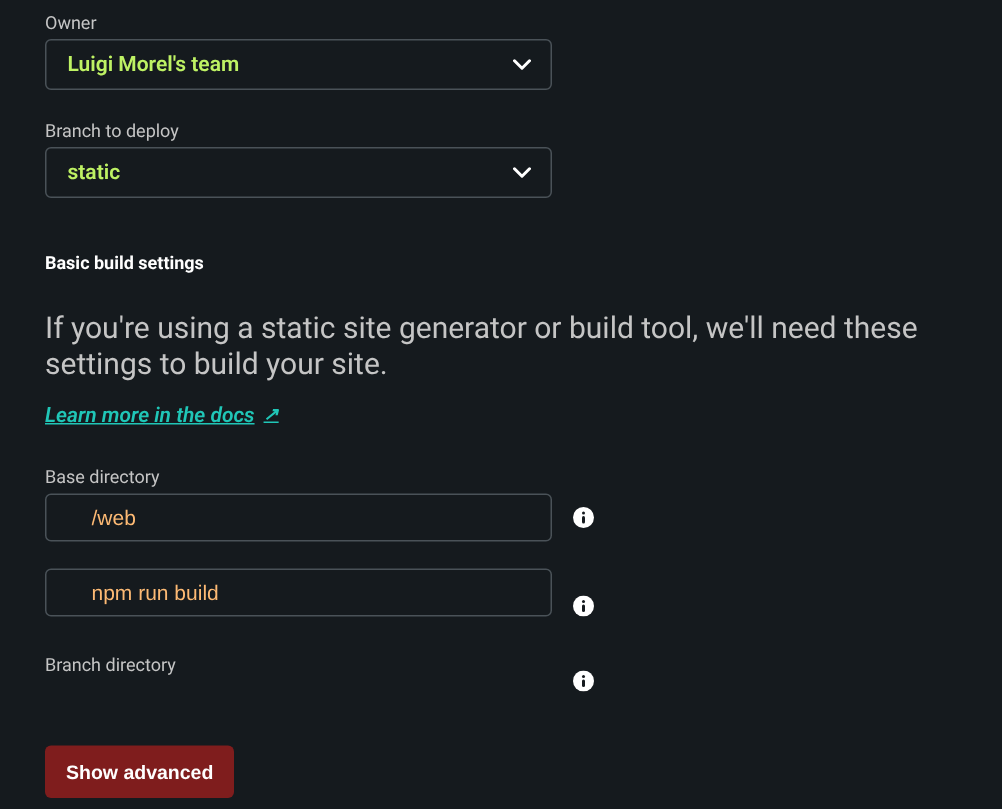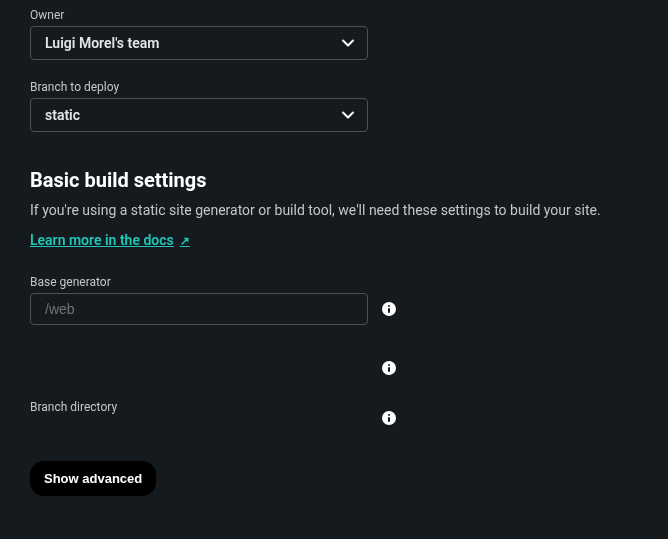--- a/index.html
+++ b/index.html
@@ -32,21 +32,21 @@
       position: relative;
       width: 338px;
     }
     
     .select-input {
       width: 100%;
       background-color: #151a1e;
       border: 1px solid #4a5258;
       border-radius: 4px;
       padding: 9px 14px;
-      color: #e5e5e5;
+      color: #bef264;
       font-size: 14px;
       font-weight: 600;
       appearance: none;
       cursor: pointer;
       height: 34px;
       display: flex;
       align-items: center;
     }
     
     .chevron-down {
@@ -55,41 +55,42 @@
       top: 50%;
       transform: translateY(-50%);
       pointer-events: none;
     }
     
     .chevron-down svg {
       display: block;
     }
     
     .section-heading {
-      font-size: 20px;
+      font-size: 12px;
       font-weight: 700;
       color: #ffffff;
       margin-top: 36px;
-      margin-bottom: 10px;
+      margin-bottom: 24px;
     }
     
     .section-description {
-      font-size: 14px;
+      font-size: 20px;
       color: #c5c5c5;
       margin-bottom: 12px;
     }
     
     .docs-link {
       color: #20c6b7;
       text-decoration: underline;
       font-size: 14px;
       font-weight: 600;
       display: inline-flex;
-      align-items: flex-end;
+      align-items: flex-start;
       gap: 6px;
+      font-style: italic;
     }
     
     .docs-link-arrow {
       font-size: 12px;
       text-decoration: none;
     }
     
     .build-fields {
       margin-top: 26px;
     }
@@ -103,42 +104,42 @@
     
     .field-column {
       width: 338px;
     }
     
     .text-input {
       width: 100%;
       background-color: #151a1e;
       border: 1px solid #4a5258;
       border-radius: 4px;
-      padding: 8px 14px;
-      color: #737373;
+      padding: 8px 30px;
+      color: #fdba74;
       font-size: 14px;
       height: 32px;
     }
     
     .info-icon {
       display: flex;
       align-items: center;
       justify-content: center;
       margin-top: 18px;
       cursor: pointer;
     }
     
     .info-icon svg {
       display: block;
     }
     
     .show-advanced-btn {
-      background-color: #000000;
+      background-color: #7f1d1d;
       border: none;
-      border-radius: 14px;
+      border-radius: 4px;
       color: #ffffff;
       font-size: 13px;
       font-weight: 600;
       padding: 10px 14px;
       cursor: pointer;
       margin-top: 18px;
     }
   </style>
 </head>
 <body>
@@ -172,34 +173,35 @@
 <h2 class="section-heading">Basic build settings</h2>
 <p class="section-description">If you're using a static site generator or build tool, we'll need these settings to build your site.</p>
 <a href="#" class="docs-link">
   <span>Learn more in the docs</span>
   <span class="docs-link-arrow">↗</span>
 </a>
 
 <div class="build-fields">
   <div class="field-row">
     <div class="field-column">
-      <label class="field-label">Base generator</label>
+      <label class="field-label">Base directory</label>
       <input type="text" class="text-input" value="/web" style="">
     </div>
     <span class="info-icon">
       <svg width="14" height="14" viewBox="0 0 14 14" fill="none">
         <circle cx="7" cy="7" r="7" fill="#ffffff"></circle>
         <circle cx="7" cy="4" r="1" fill="#151a1e"></circle>
         <rect x="6" y="6" width="2" height="5" rx="1" fill="#151a1e"></rect>
       </svg>
     </span>
   </div>
 
   <div class="field-row">
     <div class="field-column">
+      <input type="text" class="text-input" value="npm run build" style="">
     </div>
     <span class="info-icon">
       <svg width="14" height="14" viewBox="0 0 14 14" fill="none">
         <circle cx="7" cy="7" r="7" fill="#ffffff"></circle>
         <circle cx="7" cy="4" r="1" fill="#151a1e"></circle>
         <rect x="6" y="6" width="2" height="5" rx="1" fill="#151a1e"></rect>
       </svg>
     </span>
   </div>
 

